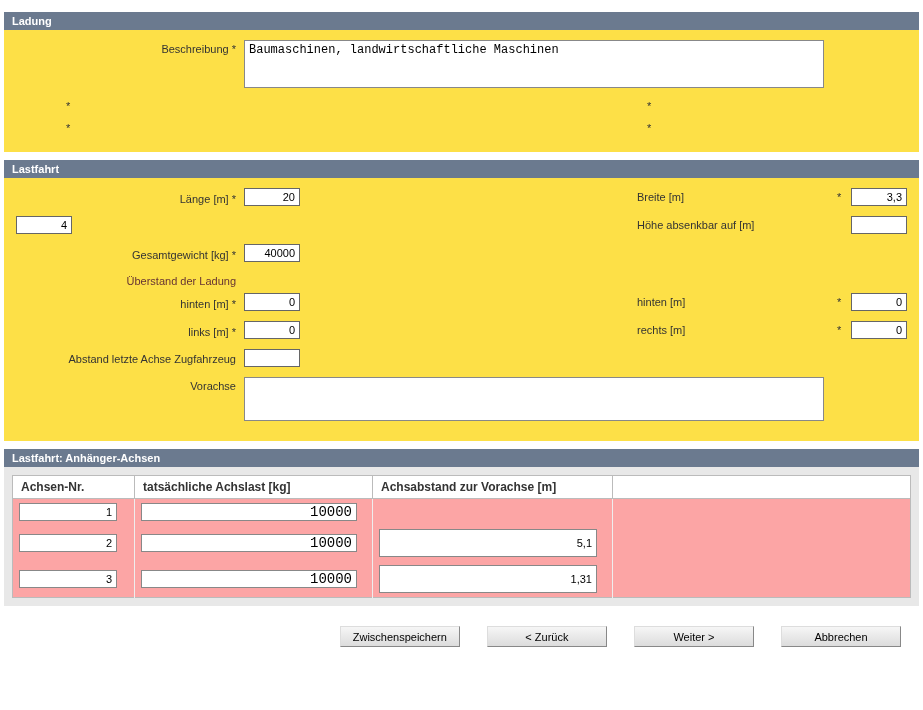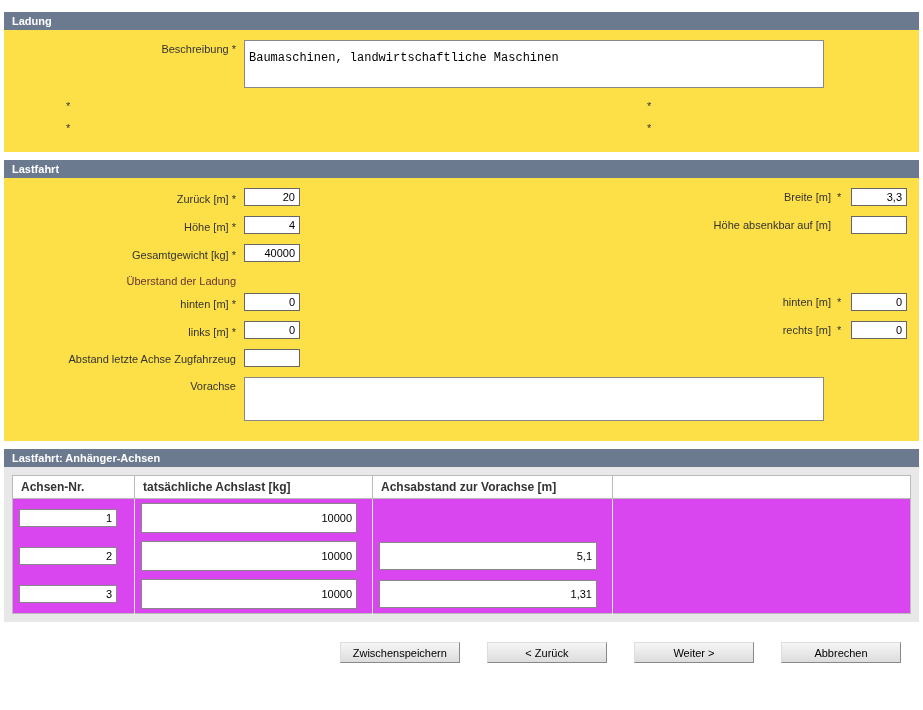--- a/index.html
+++ b/index.html
@@ -35,21 +35,21 @@
     padding-top: 3px;
     color: #333;
   }
   .label-heading { color: #663333; }
   .field { flex: 1; }
   textarea.desc {
     width: 580px;
     height: 48px;
     font-family: "Courier New", monospace;
     font-size: 12px;
-    padding: 10px 4px;
+    padding: 2px 4px;
     border: 1px solid #888;
     resize: none;
     overflow-y: scroll;
     background: #fff;
   }
   textarea.note {
     width: 580px;
     height: 44px;
     font-family: "Courier New", monospace;
     font-size: 12px;
@@ -73,21 +73,21 @@
     display: flex;
     margin-bottom: 10px;
   }
   .dualrow .left, .dualrow .right {
     display: flex;
     align-items: center;
   }
   .dualrow .left { width: 50%; }
   .dualrow .right { width: 50%; justify-content: flex-end; }
   .dualrow .rlabel {
-    text-align: right;
+    text-align: left;
     padding-right: 6px;
     min-width: 200px;
   }
   .dualrow .rstar {
     width: 14px;
     text-align: left;
   }
   .empty-star-row {
     display: flex;
     margin-bottom: 10px;
@@ -97,21 +97,21 @@
   .empty-star-row .s3 { width: 260px; text-align: left; }
 
   
   .axle-container {
     background: #e8e8e8;
     padding: 8px;
   }
   table.axle {
     width: 100%;
     border-collapse: collapse;
-    background: #d946ef;
+    background: #fca5a5;
     border: 1px solid #bbb;
   }
   table.axle th {
     text-align: left;
     font-weight: bold;
     font-size: 12px;
     padding: 4px 8px;
     border-right: 1px solid #bbb;
     border-bottom: 1px solid #bbb;
     background: #fff;
@@ -121,22 +121,22 @@
     padding: 4px 6px;
     border-right: 1px solid #eee;
     vertical-align: middle;
   }
   table.axle td:last-child { border-right: none; }
   input.axnr {
     width: 98px; height: 18px; text-align: right; padding: 0 4px;
     font-size: 11px; border: 1px solid #888; background: #fff; font-family: inherit;
   }
   input.axload {
-    width: 216px; height: 30px; text-align: right; padding: 0 4px;
-    font-size: 11px; border: 1px solid #888; background: #fff; font-family: Liberation Sans, sans-serif;
+    width: 216px; height: 18px; text-align: right; padding: 0 4px;
+    font-size: 14px; border: 1px solid #888; background: #fff; font-family: Liberation Mono, monospace;
   }
   input.axdist {
     width: 218px; height: 28px; text-align: right; padding: 0 4px;
     font-size: 11px; border: 1px solid #888; background: #fff; font-family: inherit;
   }
 
   
   .button-bar {
     text-align: right;
     padding: 20px 18px 8px 18px;
@@ -178,33 +178,32 @@
     <div class="s2"></div>
     <div class="s3">*</div>
   </div>
 </div>
 
 <div class="section-header">Lastfahrt</div>
 <div class="panel">
 
   <div class="dualrow">
     <div class="left">
-      <div class="label"><span>Zurück [m]</span>&nbsp;<span>*</span></div>
+      <div class="label"><span>Länge [m]</span>&nbsp;<span>*</span></div>
       <input class="small" value="20" style="">
     </div>
     <div class="right">
       <div class="rlabel"><span>Breite [m]</span></div>
       <div class="rstar">*</div>
       <input class="small" value="3,3" style="">
     </div>
   </div>
 
   <div class="dualrow">
     <div class="left">
-      <div class="label"><span>Höhe [m]</span>&nbsp;<span>*</span></div>
       <input class="small" value="4" style="">
     </div>
     <div class="right">
       <div class="rlabel"><span>Höhe absenkbar auf [m]</span></div>
       <div class="rstar"></div>
       <input class="small" value="" style="">
     </div>
   </div>
 
   <div class="dualrow">

